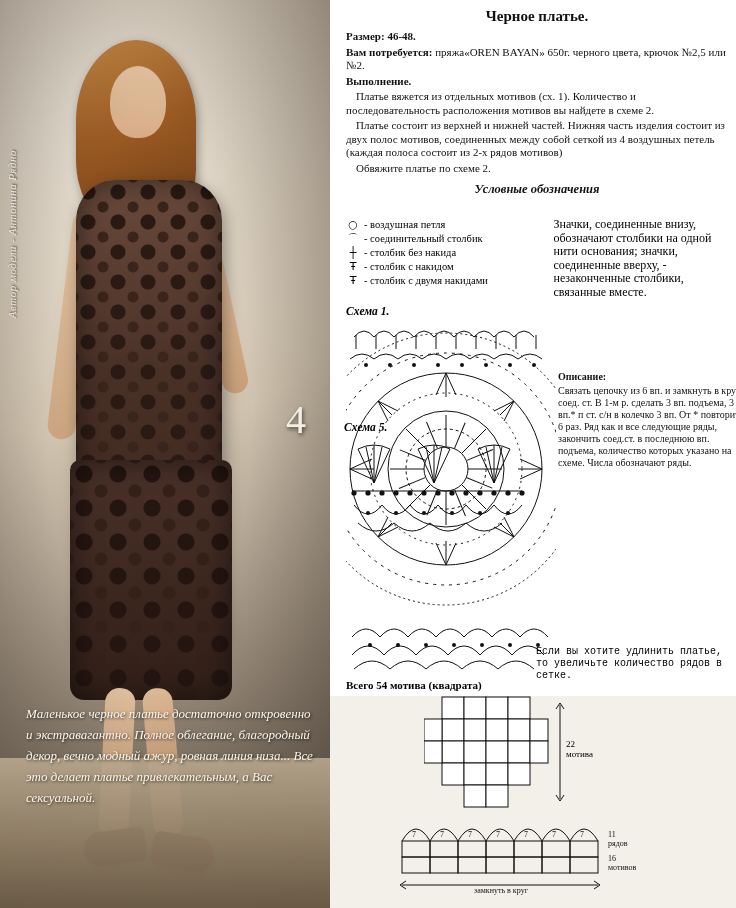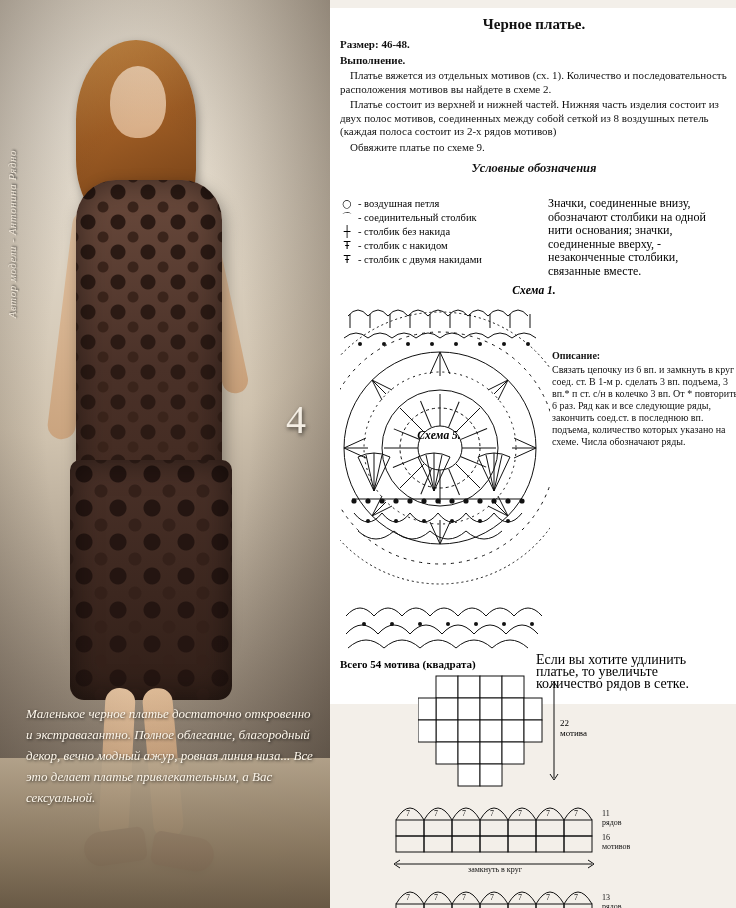--- a/index.html
+++ b/index.html
@@ -90,43 +90,43 @@
   }
   .caption{
     position:absolute;left:26px;bottom:100px;width:290px;
     font-family:"Liberation Serif",serif;font-style:italic;
     font-size:13px;line-height:21px;color:#fdf6ea;
     text-shadow:1px 1px 3px rgba(0,0,0,.75);
   }
 
   
   .right{
-    position:absolute;left:330px;top:8px;width:406px;height:696px;
+    position:absolute;left:330px;top:0;width:406px;height:696px;
     background:#ffffff;
-    padding:6px 8px 0 10px;
+    padding:6px 8px 0 16px;
     box-sizing:border-box;
   }
   .doc-title{
     text-align:center;font-weight:bold;font-size:15px;margin:2px 0 5px 0;
     color:#111;
   }
   .spec{font-size:11px;line-height:13.5px;color:#111;}
   .spec p{margin:0 0 2px 0;text-indent:10px;}
   .spec .hdr{text-indent:0;font-weight:bold;}
   .sec-title{
     text-align:center;font-weight:bold;font-style:italic;font-size:12.5px;
     margin:7px 0 21px 0;color:#111;
   }
   .legend{display:flex;gap:8px;font-size:10.5px;line-height:13px;}
   .legend .col1{width:200px;}
   .legend .col2{width:175px;font-size:12px;line-height:13.5px;}
   .legend .row{display:flex;align-items:center;gap:4px;margin-bottom:1px;}
   .sym{display:inline-block;width:14px;text-align:center;font-family:"DejaVu Sans",sans-serif;font-size:11px;}
 
-  .scheme-label{font-weight:bold;font-style:italic;font-size:11.5px;margin:6px 0 2px 0;text-align:center;}
+  .scheme-label{font-weight:bold;font-style:italic;font-size:11.5px;margin:6px 0 2px 0;}
 
   
   .chart1{position:relative;height:360px;border:0;}
   .chart1 svg{position:absolute;left:0;top:0;}
   .desc{
     position:absolute;left:212px;top:52px;width:190px;
     font-size:10px;line-height:12px;color:#111;
   }
   .desc .dt{font-weight:bold;margin-bottom:2px;}
 
@@ -160,24 +160,28 @@
 
   <div class="right">
 
     <div class="doc-title">Черное платье.</div>
 
     <div class="spec">
       <p class="hdr">
         <span>Размер:</span>
         <span style="font-weight:bold">46-48.</span>
       </p>
+      <p class="hdr">
+        <span>Вам потребуется:</span>
+        <span style="font-weight:normal">пряжа«OREN BAYAN» 650г. черного цвета, крючок №2,5 или №2.</span>
+      </p>
       <p class="hdr">Выполнение.</p>
       <p>Платье вяжется из отдельных мотивов (сх. 1). Количество и последовательность расположения мотивов вы найдете в схеме 2.</p>
-      <p>Платье состоит из верхней и нижней частей. Нижняя часть изделия состоит из двух полос мотивов, соединенных между собой сеткой из 8 воздушных петель (каждая полоса состоит из 2-х рядов мотивов)</p>
-      <p>Обвяжите платье по схеме 9.</p>
+      <p>Платье состоит из верхней и нижней частей. Нижняя часть изделия состоит из двух полос мотивов, соединенных между собой сеткой из 4 воздушных петель (каждая полоса состоит из 2-х рядов мотивов)</p>
+      <p>Обвяжите платье по схеме 2.</p>
     </div>
 
     <div class="sec-title">Условные обозначения</div>
 
     <div class="legend">
       <div class="col1">
         <div class="row">
           <span class="sym">○</span>
           <span>- воздушная петля</span>
         </div>
@@ -444,16 +448,16 @@
           <circle cx="24" cy="78" r="2"></circle>
             <circle cx="52" cy="78" r="2"></circle>
             <circle cx="80" cy="78" r="2"></circle>
           <circle cx="108" cy="78" r="2"></circle>
             <circle cx="136" cy="78" r="2"></circle>
             <circle cx="164" cy="78" r="2"></circle>
         </g>
       </svg>
     </div>
 
-    <div class="bottom-note" style="position:absolute;right:10px;bottom:14px;width:190px;font-size:14px;">Если вы хотите удлинить платье, то увеличьте количество рядов в сетке.</div>
+    <div class="bottom-note" style="position:absolute;right:10px;bottom:14px;width:190px;font-size:10px;font-family:Liberation Mono, monospace;">Если вы хотите удлинить платье, то увеличьте количество рядов в сетке.</div>
 
   </div>
 </div>
 
 </body></html>

